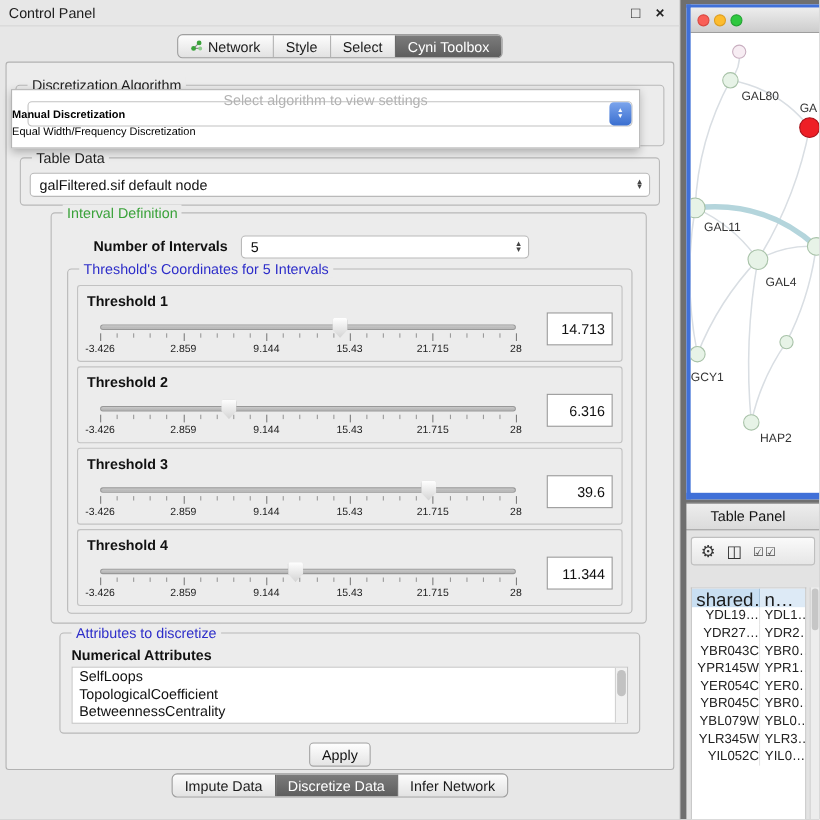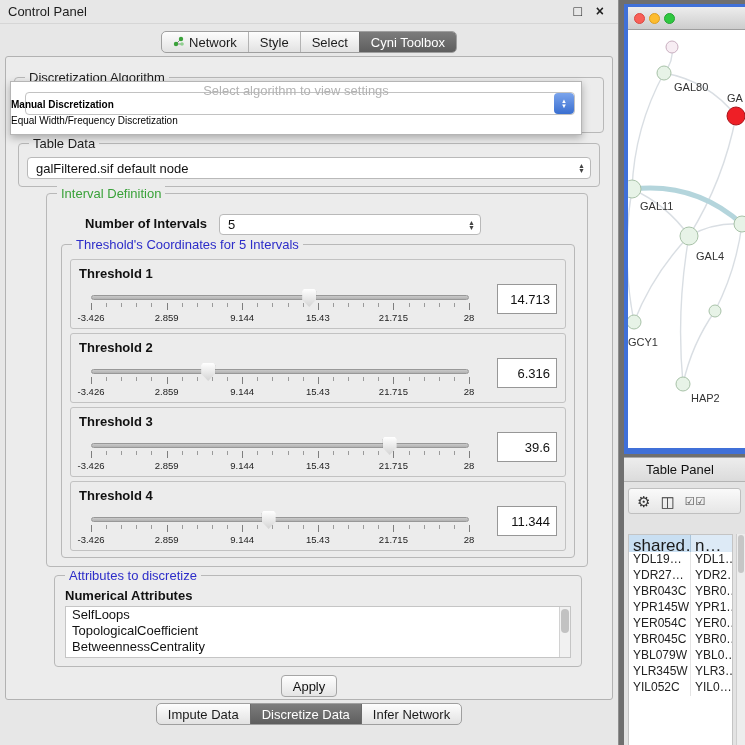--- a/index.html
+++ b/index.html
@@ -88,21 +88,21 @@
   .table-panel { position:absolute; left:624px; top:482px; width:121px; height:263px; background:#e3e3e3; }
   .tp-toolbar { position:absolute; left:4px; right:4px; top:6px; height:26px; background:linear-gradient(#fafafa,#e6e6e6); border:1px solid #bfbfbf; border-radius:3px; display:flex; align-items:center; gap:10px; padding-left:8px; }
   .tb-icon { font-size:15px; color:#333; line-height:1; cursor:default; }
   .tb-check { font-size:11px; color:#444; letter-spacing:1px; }
 
   .node-table { position:absolute; left:4px; top:52px; right:12px; bottom:0; background:#fff; border:1px solid #c4c4c4; border-bottom:none; overflow:hidden; }
   .thead { display:flex; height:17px; }
   .th { font-size:17px; color:#1a1a1a; padding:1px 0 0 4px; white-space:nowrap; overflow:hidden; }
   .th.c0 { width:62px; background:#c9dff2; border-right:1px solid #a9c4da; }
   .th.c1 { flex:1; background:#ddeaf6; }
-  .trow { display:flex; height:16px; }
+  .trow { display:flex; height:16px;text-align:right; }
   .tcell { font-size:12px; color:#222; padding-left:4px; white-space:nowrap; overflow:hidden; }
   .tcell.c0 { width:62px; border-right:1px solid #e4e4e4; }
   .tcell.c1 { flex:1; }
   .tp-scroll { position:absolute; right:0; top:52px; bottom:0; width:9px; background:#ededed; border-left:1px solid #cfcfcf; }
   .tp-thumb { position:absolute; left:1px; top:1px; width:6px; height:38px; background:#c6c6c6; border-radius:3px; }
 </style>
 </head>
 <body>
 
 <div class="root">

